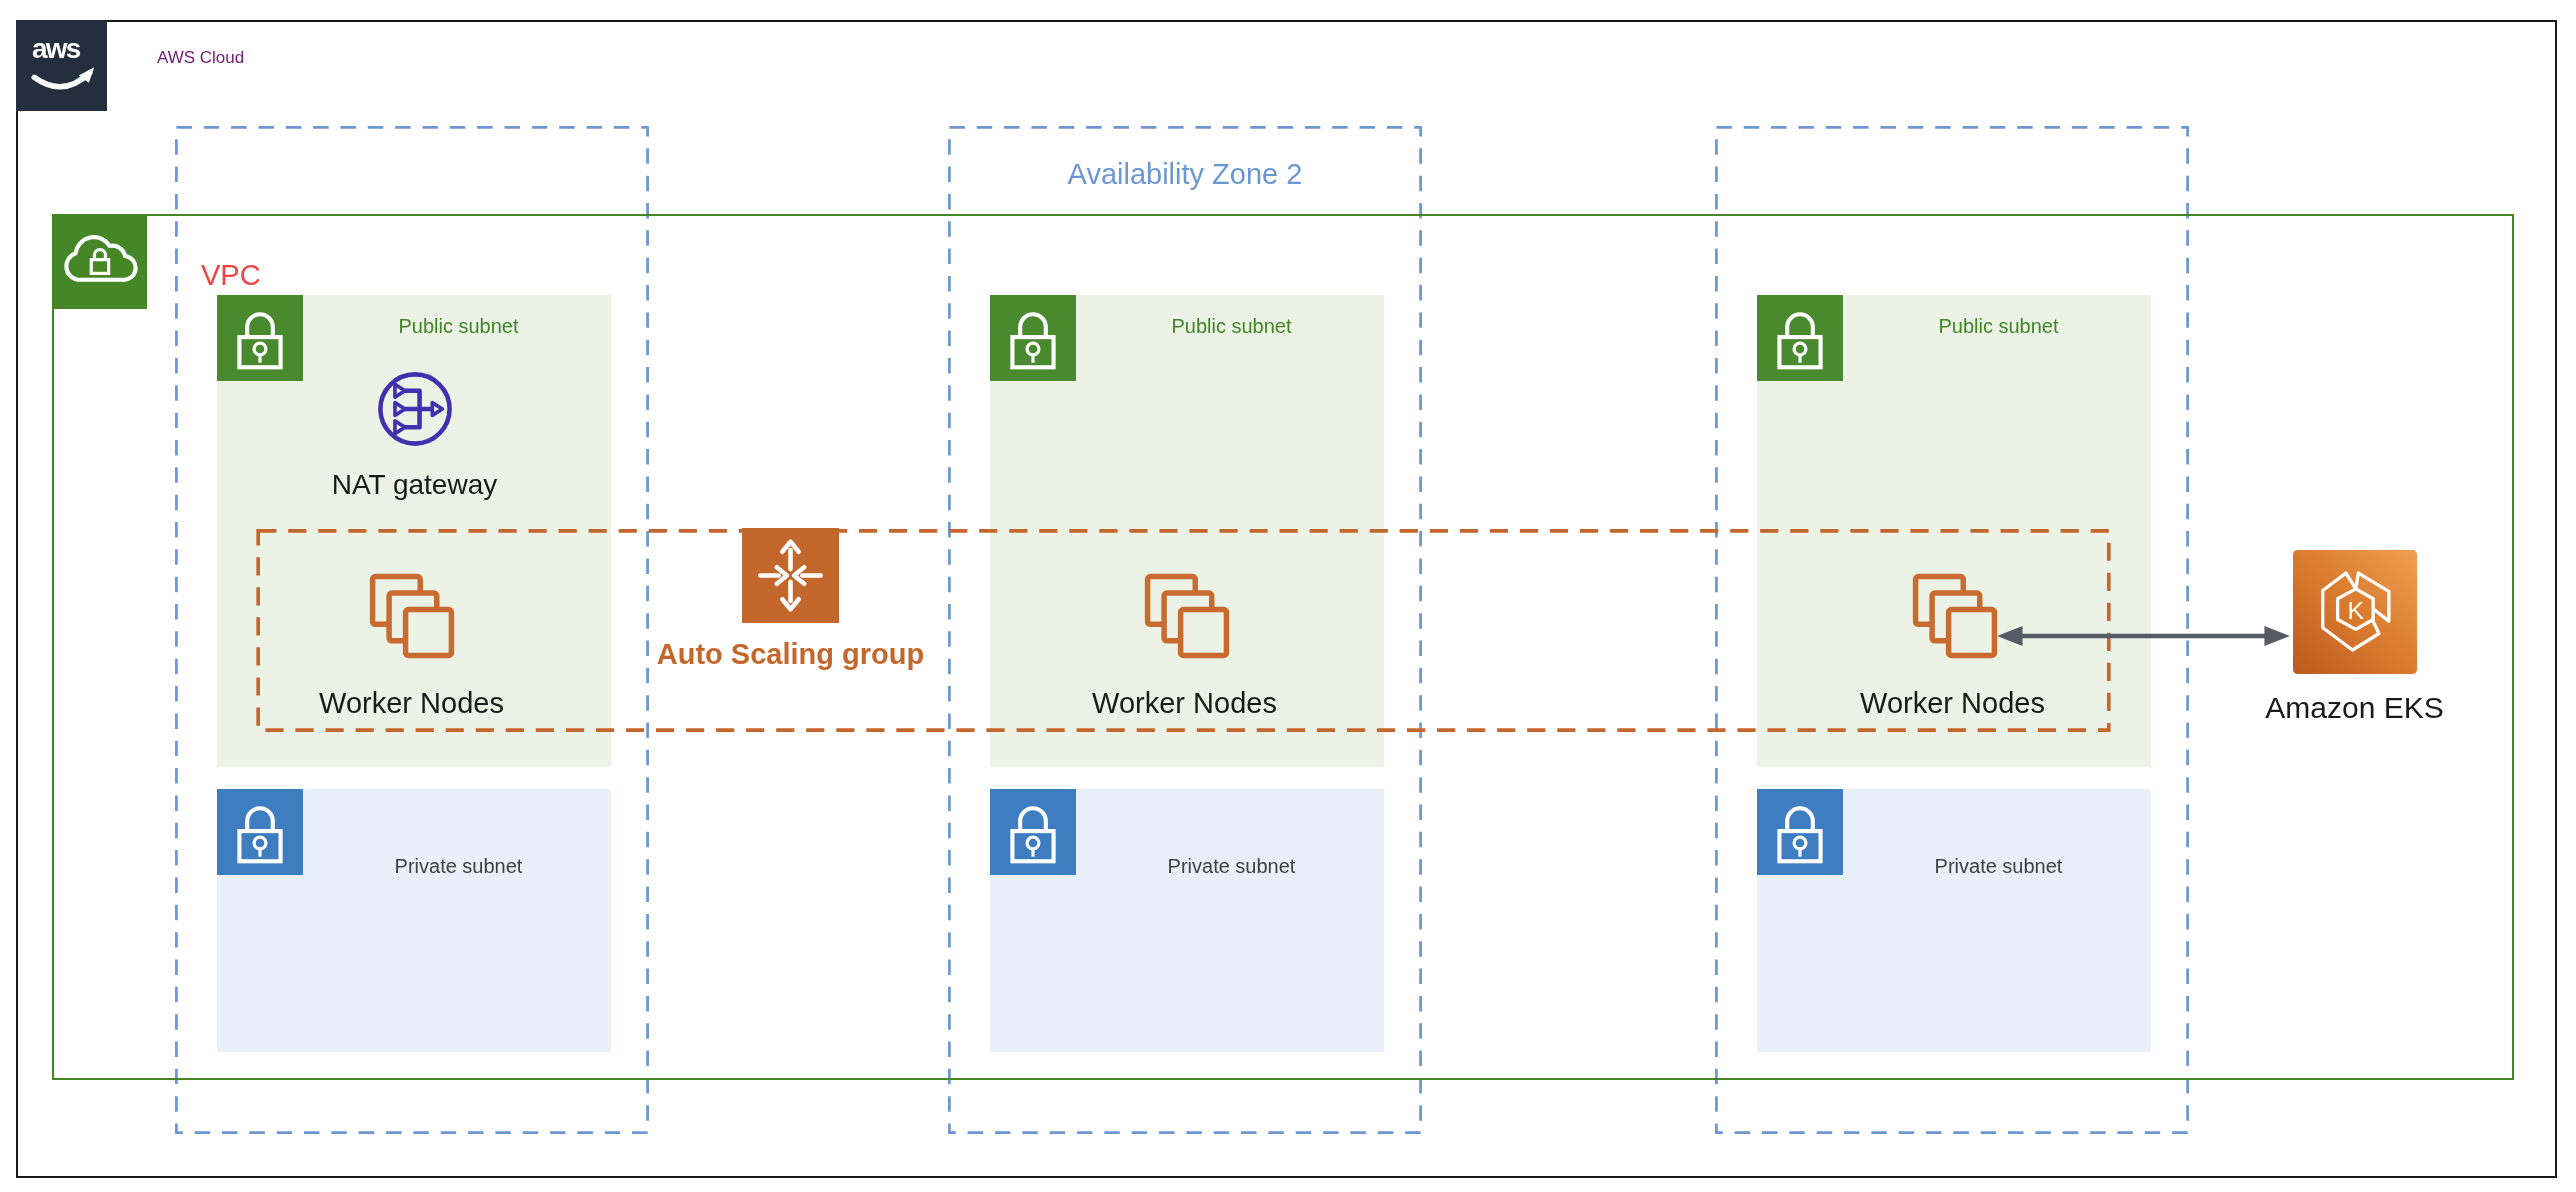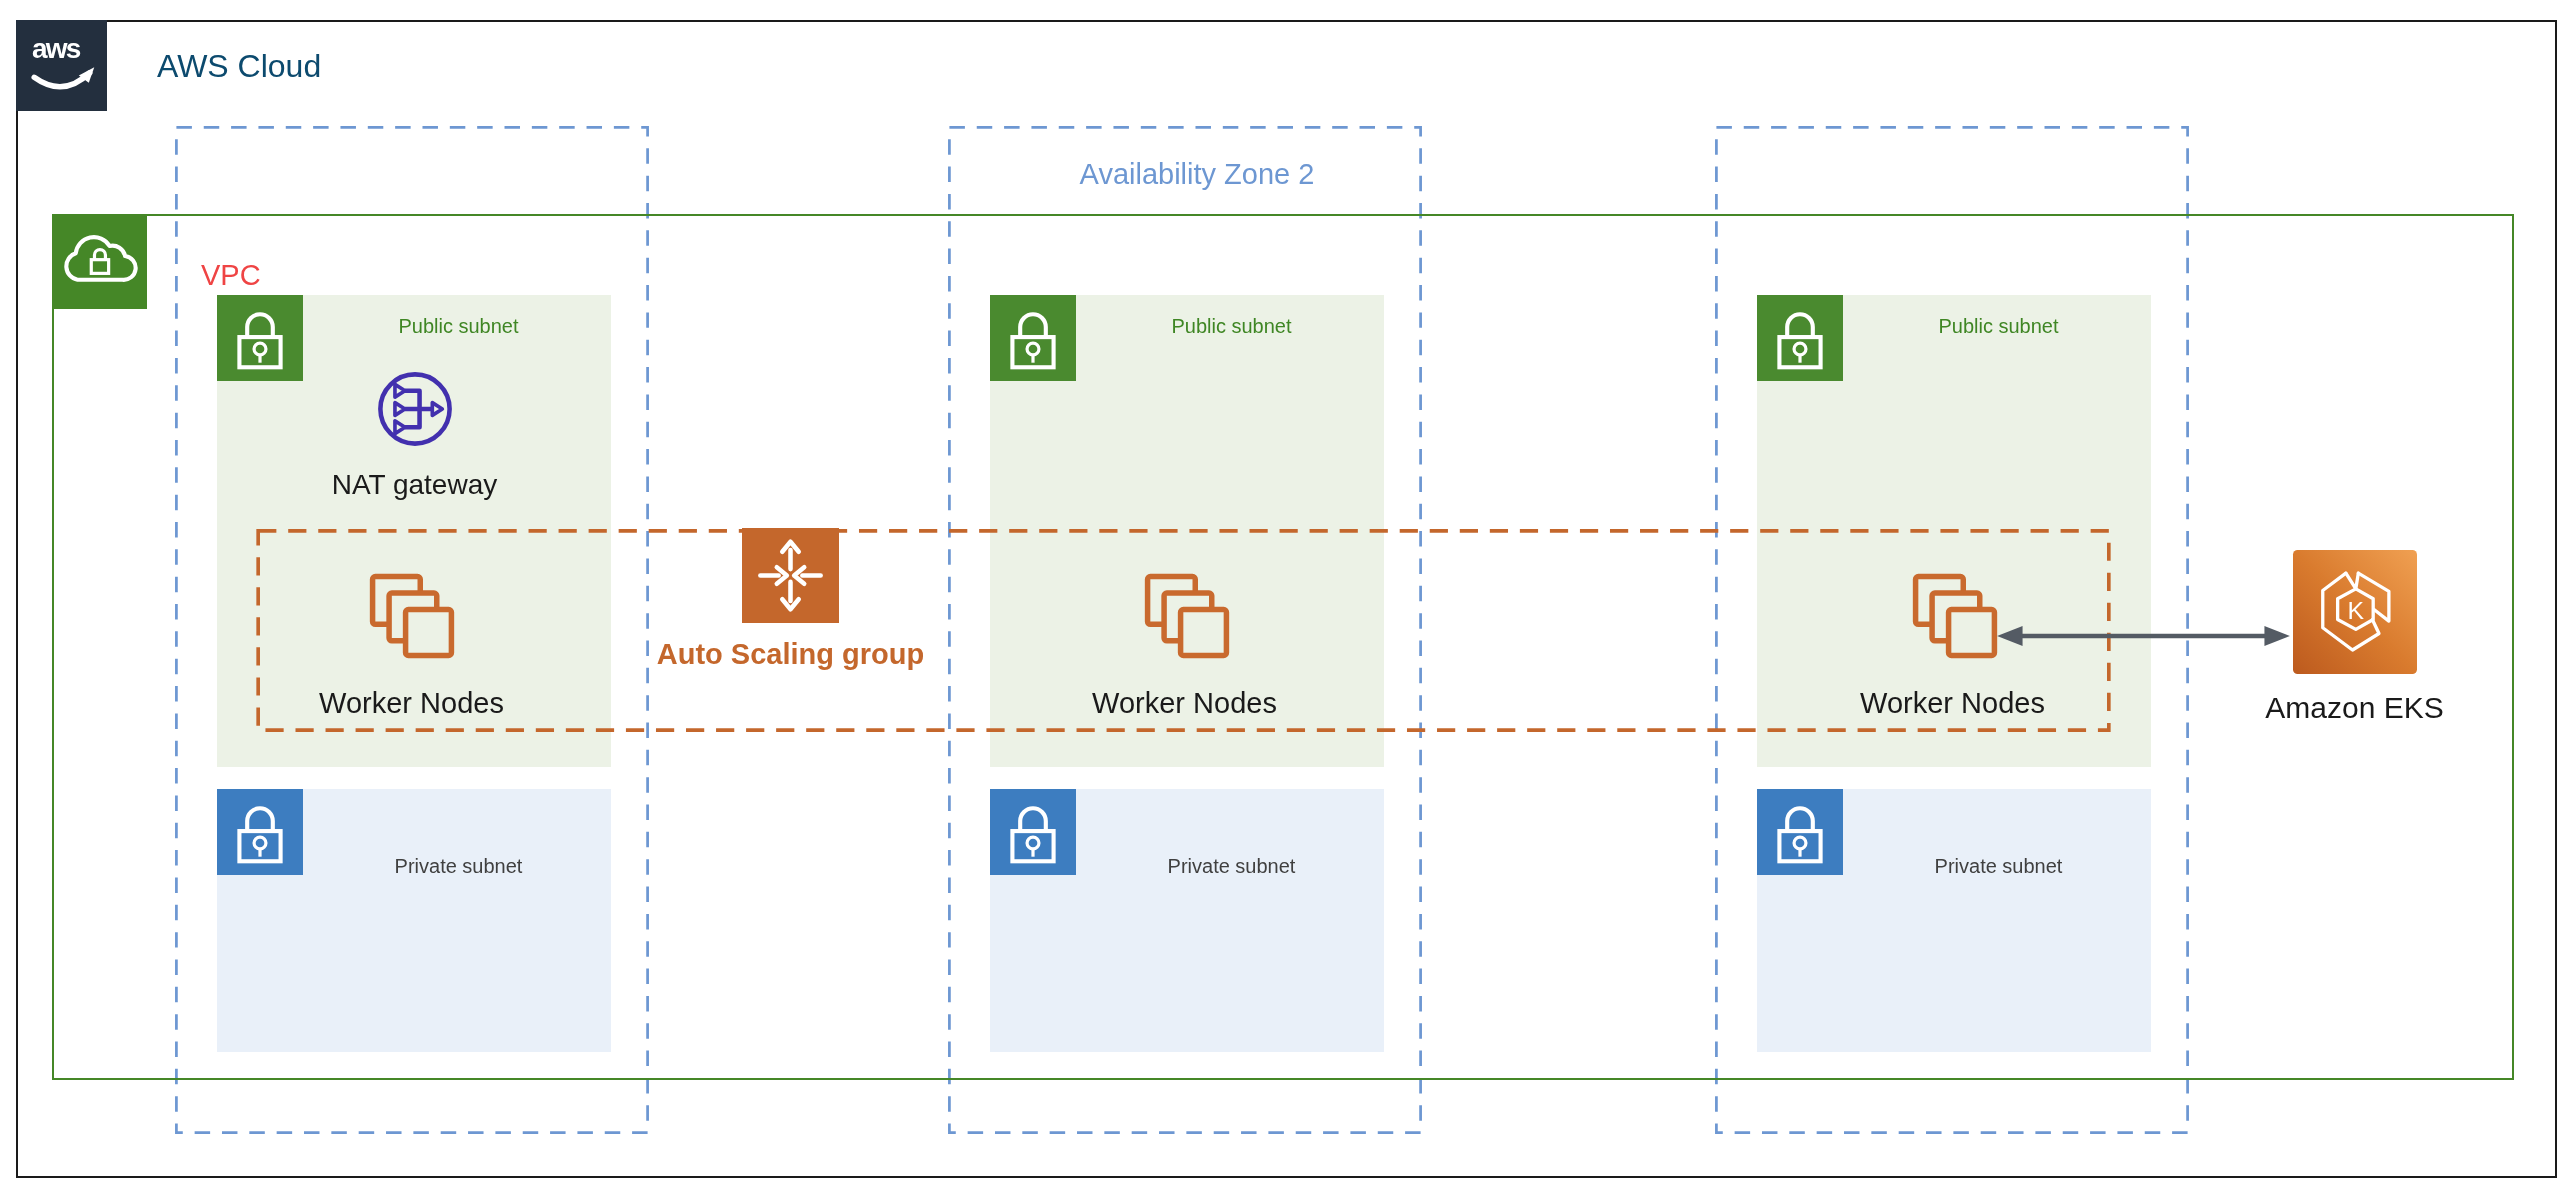--- a/index.html
+++ b/index.html
@@ -7,21 +7,21 @@
     position:relative;width:2576px;height:1192px;background:#ffffff;overflow:hidden;
     font-family:"Liberation Sans",sans-serif;color:#1a1a1a;
   }
   .abs{position:absolute;}
   .outer-box{border:2.7px solid #1a1a1a;box-sizing:border-box;background:transparent;}
   .aws-logo{background:#232F3E;}
   .aws-logo .aws-word{
     position:absolute;left:15.5px;top:12.8px;font-size:28px;font-weight:bold;
     color:#fff;letter-spacing:-1.8px;
   }
-  .title{font-size:32px;color:#0c4a6e;white-space:nowrap;}
+  .title{font-size:17px;color:#701a75;white-space:nowrap;}
   .vpc-box{border:2.7px solid #458727;box-sizing:border-box;}
   .vpc-label{font-size:29px;color:#ef4444;white-space:nowrap;}
   .zone-label{font-size:29px;color:#6D97D2;text-align:center;white-space:nowrap;}
   .subnet-pub{background:#ECF2E6;}
   .subnet-priv{background:#E9F0F9;}
   .subnet-icon-pub{background:#4A8A2F;}
   .subnet-icon-priv{background:#3D7DC0;}
   .subnet-label{font-size:20px;text-align:center;white-space:nowrap;}
   .lbl-green{color:#3F8624;}
   .lbl-blue{color:#404040;margin-top:47px;}
@@ -53,21 +53,21 @@
 
   <svg class="abs" style="left:175px;top:126px;" width="474" height="1008" viewBox="0 0 520 1106">
     <rect x="1.5" y="1.5" width="517" height="1103" fill="none" stroke="#6D97D2" stroke-width="3" stroke-dasharray="17 13"></rect>
   </svg>
   <svg class="abs" style="left:948px;top:126px;" width="474" height="1008" viewBox="0 0 520 1106">
     <rect x="1.5" y="1.5" width="517" height="1103" fill="none" stroke="#6D97D2" stroke-width="3" stroke-dasharray="17 13"></rect>
   </svg>
   <svg class="abs" style="left:1715px;top:126px;" width="474" height="1008" viewBox="0 0 520 1106">
     <rect x="1.5" y="1.5" width="517" height="1103" fill="none" stroke="#6D97D2" stroke-width="3" stroke-dasharray="17 13"></rect>
   </svg>
-  <div class="abs zone-label" style="left:948px;top:158px;width:474px;padding-left:12px;">Availability Zone 2</div>
+  <div class="abs zone-label" style="left:948px;top:158px;width:474px;">Availability Zone 2</div>
 
   <div class="abs vpc-box" style="left:52px;top:214px;width:2462px;height:866px;"></div>
   <div class="abs vpc-icon" style="left:52px;top:214px;width:95px;height:95px;">
     <svg width="95" height="95" viewBox="0 0 104 104">
       <path d="M28 72 A15 15 0 0 1 26 43 A20 20 0 0 1 63 35 A14 14 0 0 1 80 46 A13 13 0 0 1 77 72 Z" fill="none" stroke="#fff" stroke-width="4.5" stroke-linejoin="round"></path>
       <rect x="43" y="50" width="19" height="15" fill="none" stroke="#fff" stroke-width="3.5"></rect>
       <path d="M46.5 50 V45 a6 6 0 0 1 12 0 V50" fill="none" stroke="#fff" stroke-width="3.5"></path>
     </svg>
   </div>
   <div class="abs vpc-label" style="left:201px;top:259px;">VPC</div>

